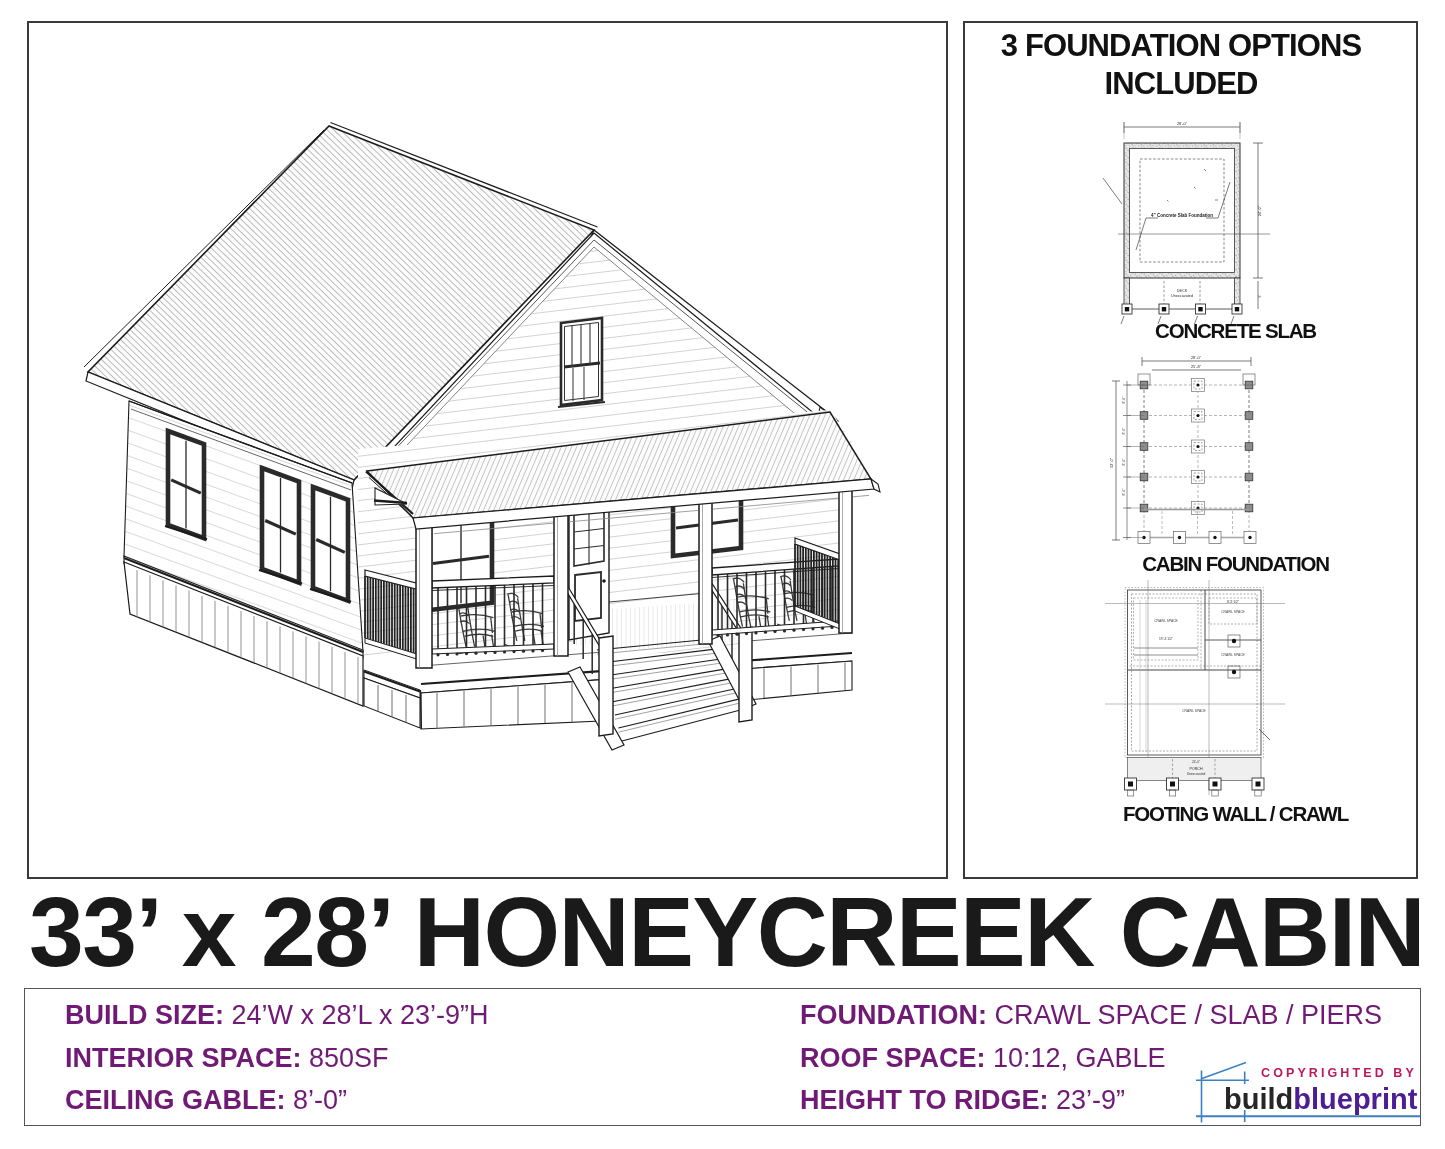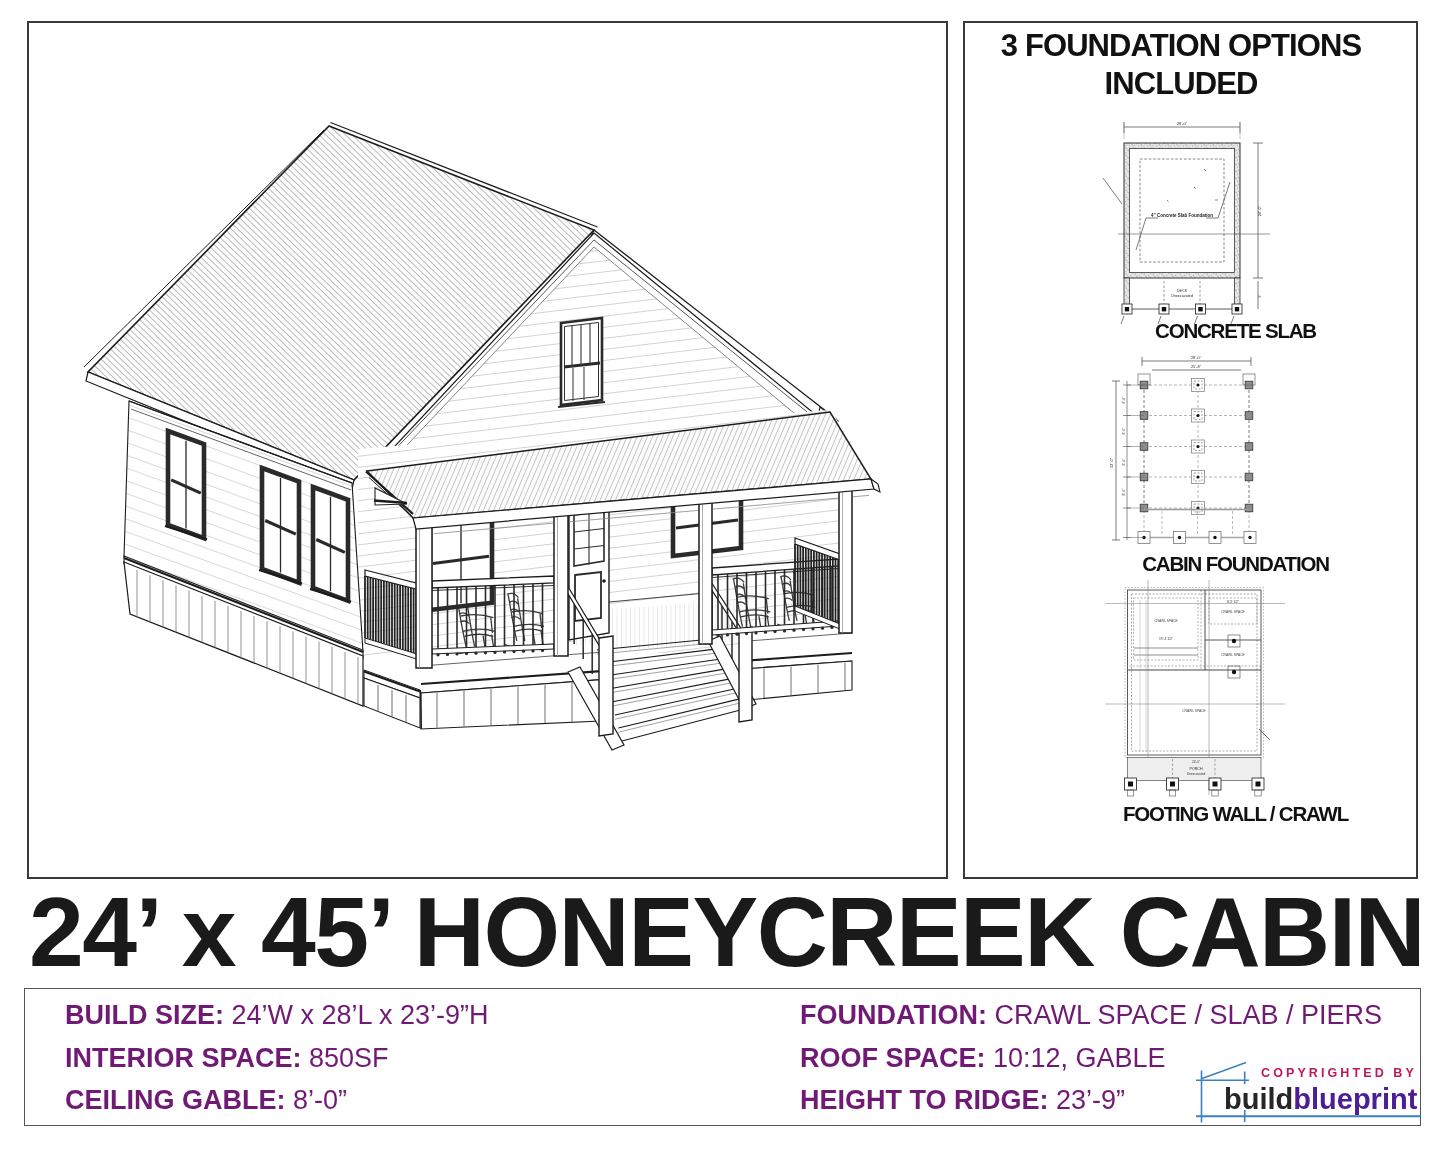--- a/index.html
+++ b/index.html
@@ -536,21 +536,21 @@
     <rect x="1211.8" y="790.0" width="6.4" height="6.0" fill="none" stroke="#555" stroke-width="0.6"></rect>
     <rect x="1252.0" y="778.0" width="12.0" height="12.0" fill="#fff" stroke="#333" stroke-width="0.9"></rect>
     <rect x="1255.5" y="781.5" width="5.0" height="5.0" fill="#111" stroke="none" stroke-width="0"></rect>
     <rect x="1254.8" y="790.0" width="6.4" height="6.0" fill="none" stroke="#555" stroke-width="0.6"></rect>
     <line x1="1259.0" y1="729.0" x2="1270.0" y2="740.0" stroke="#444" stroke-width="0.8"></line>
   </svg>
 <div class="abs shead">3 FOUNDATION OPTIONS<br>INCLUDED</div>
 <div class="abs dlabel" style="top:319px">CONCRETE SLAB</div>
 <div class="abs dlabel" style="top:552px">CABIN FOUNDATION</div>
 <div class="abs dlabel" style="top:802px">FOOTING WALL / CRAWL</div>
-<div class="abs title">24’ x 45’ HONEYCREEK CABIN</div>
+<div class="abs title">33’ x 28’ HONEYCREEK CABIN</div>
 <div class="abs specbox"></div>
 <div class="abs srow" style="left:65px;top:1000px"><b>BUILD SIZE:</b> 24’W x 28’L x 23’-9”H</div>
 <div class="abs srow" style="left:65px;top:1043px"><b>INTERIOR SPACE:</b> 850SF</div>
 <div class="abs srow" style="left:65px;top:1085px"><b>CEILING GABLE:</b> 8’-0”</div>
 <div class="abs srow" style="left:800px;top:1000px"><b>FOUNDATION:</b> CRAWL SPACE / SLAB / PIERS</div>
 <div class="abs srow" style="left:800px;top:1043px"><b>ROOF SPACE:</b> 10:12, GABLE</div>
 <div class="abs srow" style="left:800px;top:1085px"><b>HEIGHT TO RIDGE:</b> 23’-9”</div>
 <svg class="logo" viewBox="1190 1055 255 75" width="255" height="75">
     <line x1="1201.5" y1="1070.5" x2="1201.5" y2="1122.5" stroke="#3a80c2" stroke-width="1.6"></line>
     <line x1="1196.0" y1="1080.3" x2="1249.0" y2="1080.3" stroke="#3a80c2" stroke-width="1.6"></line>

